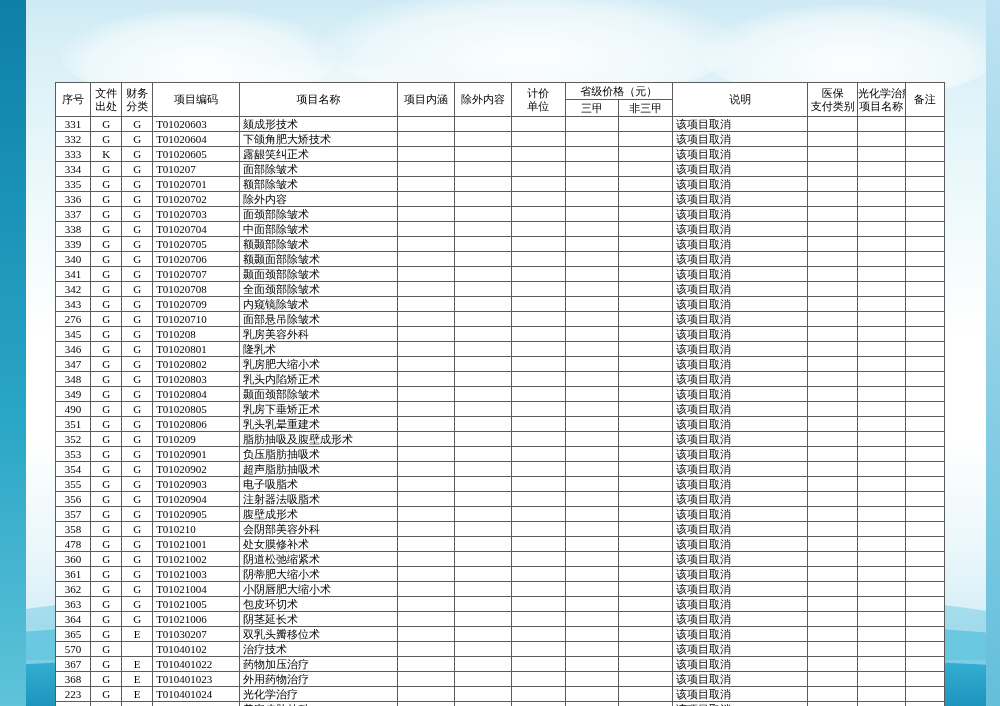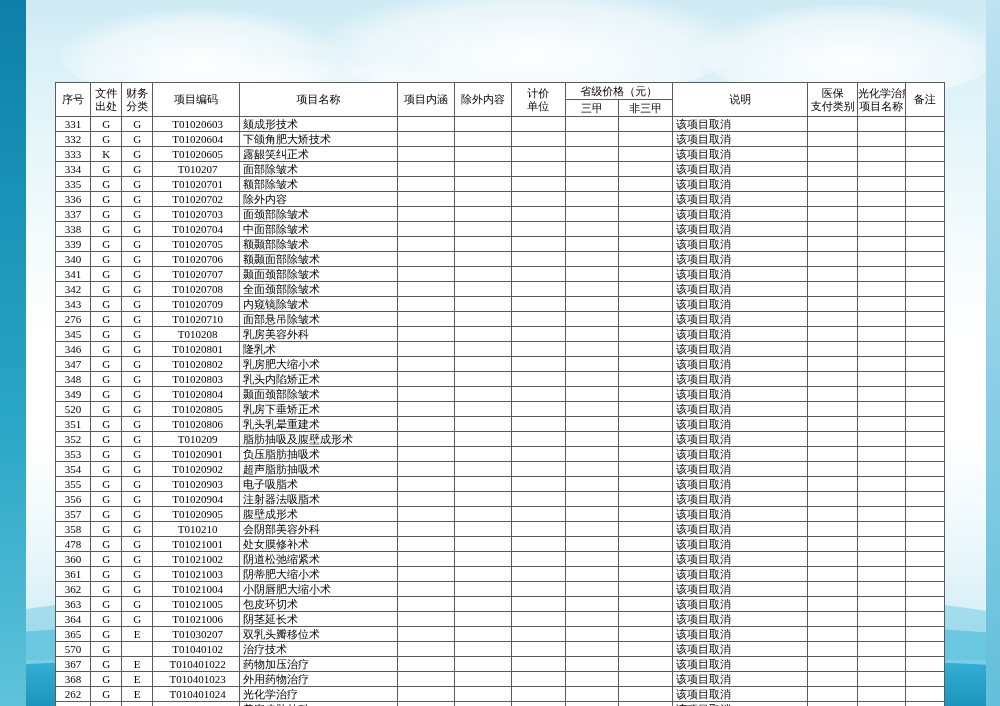--- a/index.html
+++ b/index.html
@@ -107,21 +107,21 @@
     font-weight: normal;
     font-size: 11px;
     line-height: 12px;
     padding: 1px 2px;
   }
   thead th.tall { height: 34px; }
   tbody td { background: #ffffff; }
   tbody td.code,
   tbody td.name,
   tbody td.note { text-align: left; padding-left: 3px; }
-  tbody td.code { text-align: center; }
+  tbody td.code { text-align: left; }
   tbody tr td.seq { letter-spacing: 0px; }
 
   
   col.c-seq   { width: 34px; }
   col.c-src   { width: 30px; }
   col.c-fin   { width: 30px; }
   col.c-code  { width: 84px; }
   col.c-name  { width: 153px; }
   col.c-conn  { width: 55px; }
   col.c-excl  { width: 55px; }
@@ -505,21 +505,21 @@
           <td></td>
           <td></td>
           <td></td>
           <td></td>
           <td class="note">该项目取消</td>
           <td></td>
           <td></td>
           <td></td>
         </tr>
         <tr>
-          <td class="seq">520</td>
+          <td class="seq">490</td>
           <td>G</td>
           <td>G</td>
           <td class="code">T01020805</td>
           <td class="name">乳房下垂矫正术</td>
           <td></td>
           <td></td>
           <td></td>
           <td></td>
           <td></td>
           <td class="note">该项目取消</td>
@@ -809,21 +809,21 @@
           <td></td>
           <td></td>
           <td></td>
           <td></td>
           <td class="note">该项目取消</td>
           <td></td>
           <td></td>
           <td></td>
         </tr>
         <tr>
-          <td class="seq">262</td>
+          <td class="seq">223</td>
           <td>G</td>
           <td>E</td>
           <td class="code">T010401024</td>
           <td class="name">光化学治疗</td>
           <td></td>
           <td></td>
           <td></td>
           <td></td>
           <td></td>
           <td class="note">该项目取消</td>

